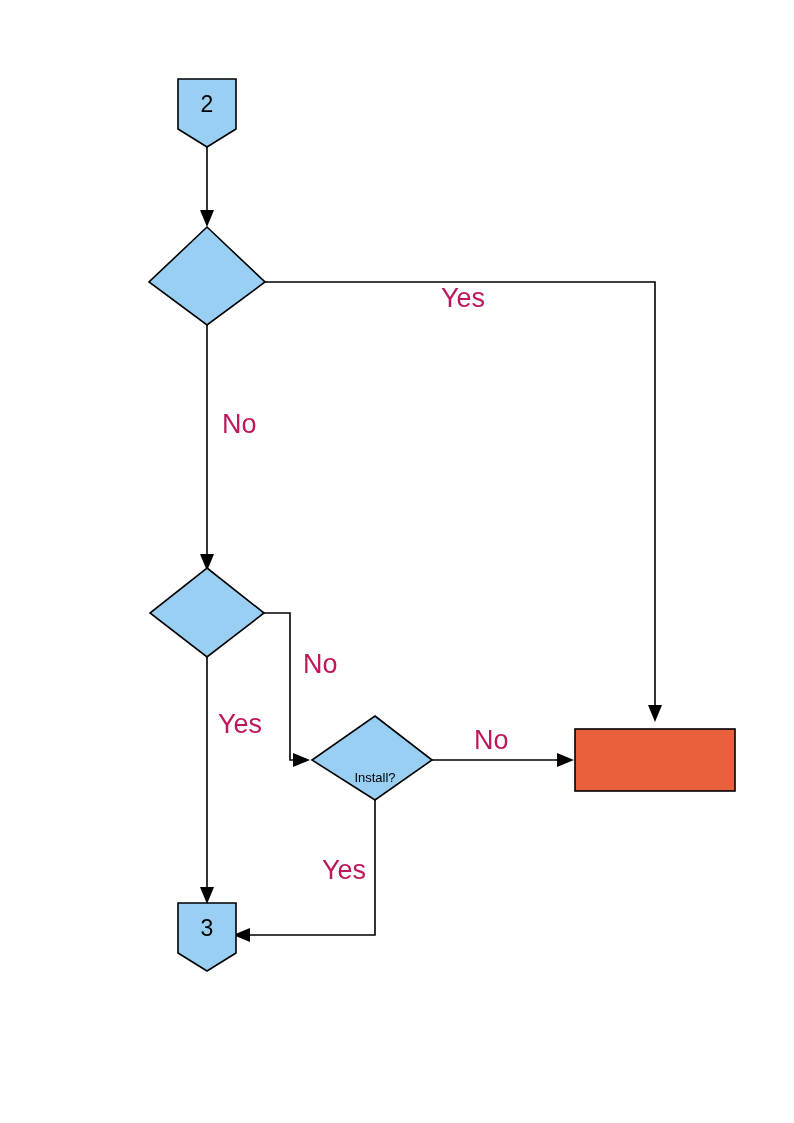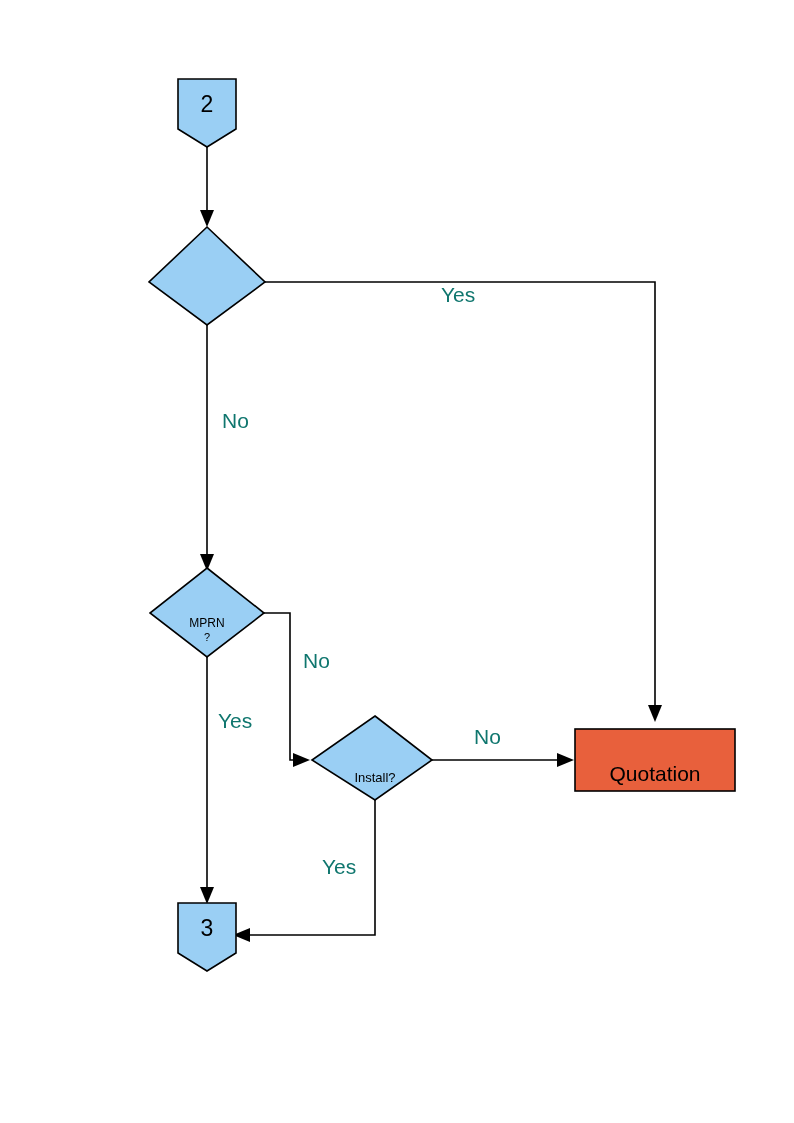--- a/index.html
+++ b/index.html
@@ -30,22 +30,22 @@
   }
   .node-label {
     position: absolute;
     text-align: center;
     pointer-events: none;
     line-height: 1.12;
     white-space: pre-line;
   }
   .edge-label {
     position: absolute;
-    font-size: 21px;
-    color: #0f766e;
+    font-size: 27px;
+    color: #be185d;
     white-space: nowrap;
   }
   .lbl-connector {
     font-size: 23px;
   }
   .lbl-amr-main {
     font-size: 12px;
   }
   .lbl-amr-sub {
     font-size: 9px;
@@ -108,29 +108,24 @@
 
       <rect x="575" y="729" width="160" height="62" fill="#E8603C"></rect>
 
       <polygon points="178,903 236,903 236,953 207,971 178,953" fill="#9ACFF4"></polygon>
     </g>
   </svg>
 
   <div class="node-label lbl-connector" style="left:178px; top:92px; width:58px;">2</div>
 
 
-  <div class="node-label" style="left:157px; top:595px; width:100px;">
-    <span class="lbl-mprn">MPRN</span>
-    <span class="lbl-amr-sub" style="font-size:11px;">?</span>
-  </div>
 
   <div class="node-label lbl-install" style="left:325px; top:751px; width:100px;margin-top:20px;">Install?</div>
 
   <div class="node-label lbl-manual" style="left:575px; top:735px; width:160px;">
-    <div>Quotation</div>
   </div>
 
   <div class="node-label lbl-connector" style="left:178px; top:916px; width:58px;">3</div>
 
   <div class="edge-label" style="left:441px; top:283px;">Yes</div>
 
   <div class="edge-label" style="left:222px; top:409px;">No</div>
 
   <div class="edge-label" style="left:303px; top:649px;">No</div>
 

